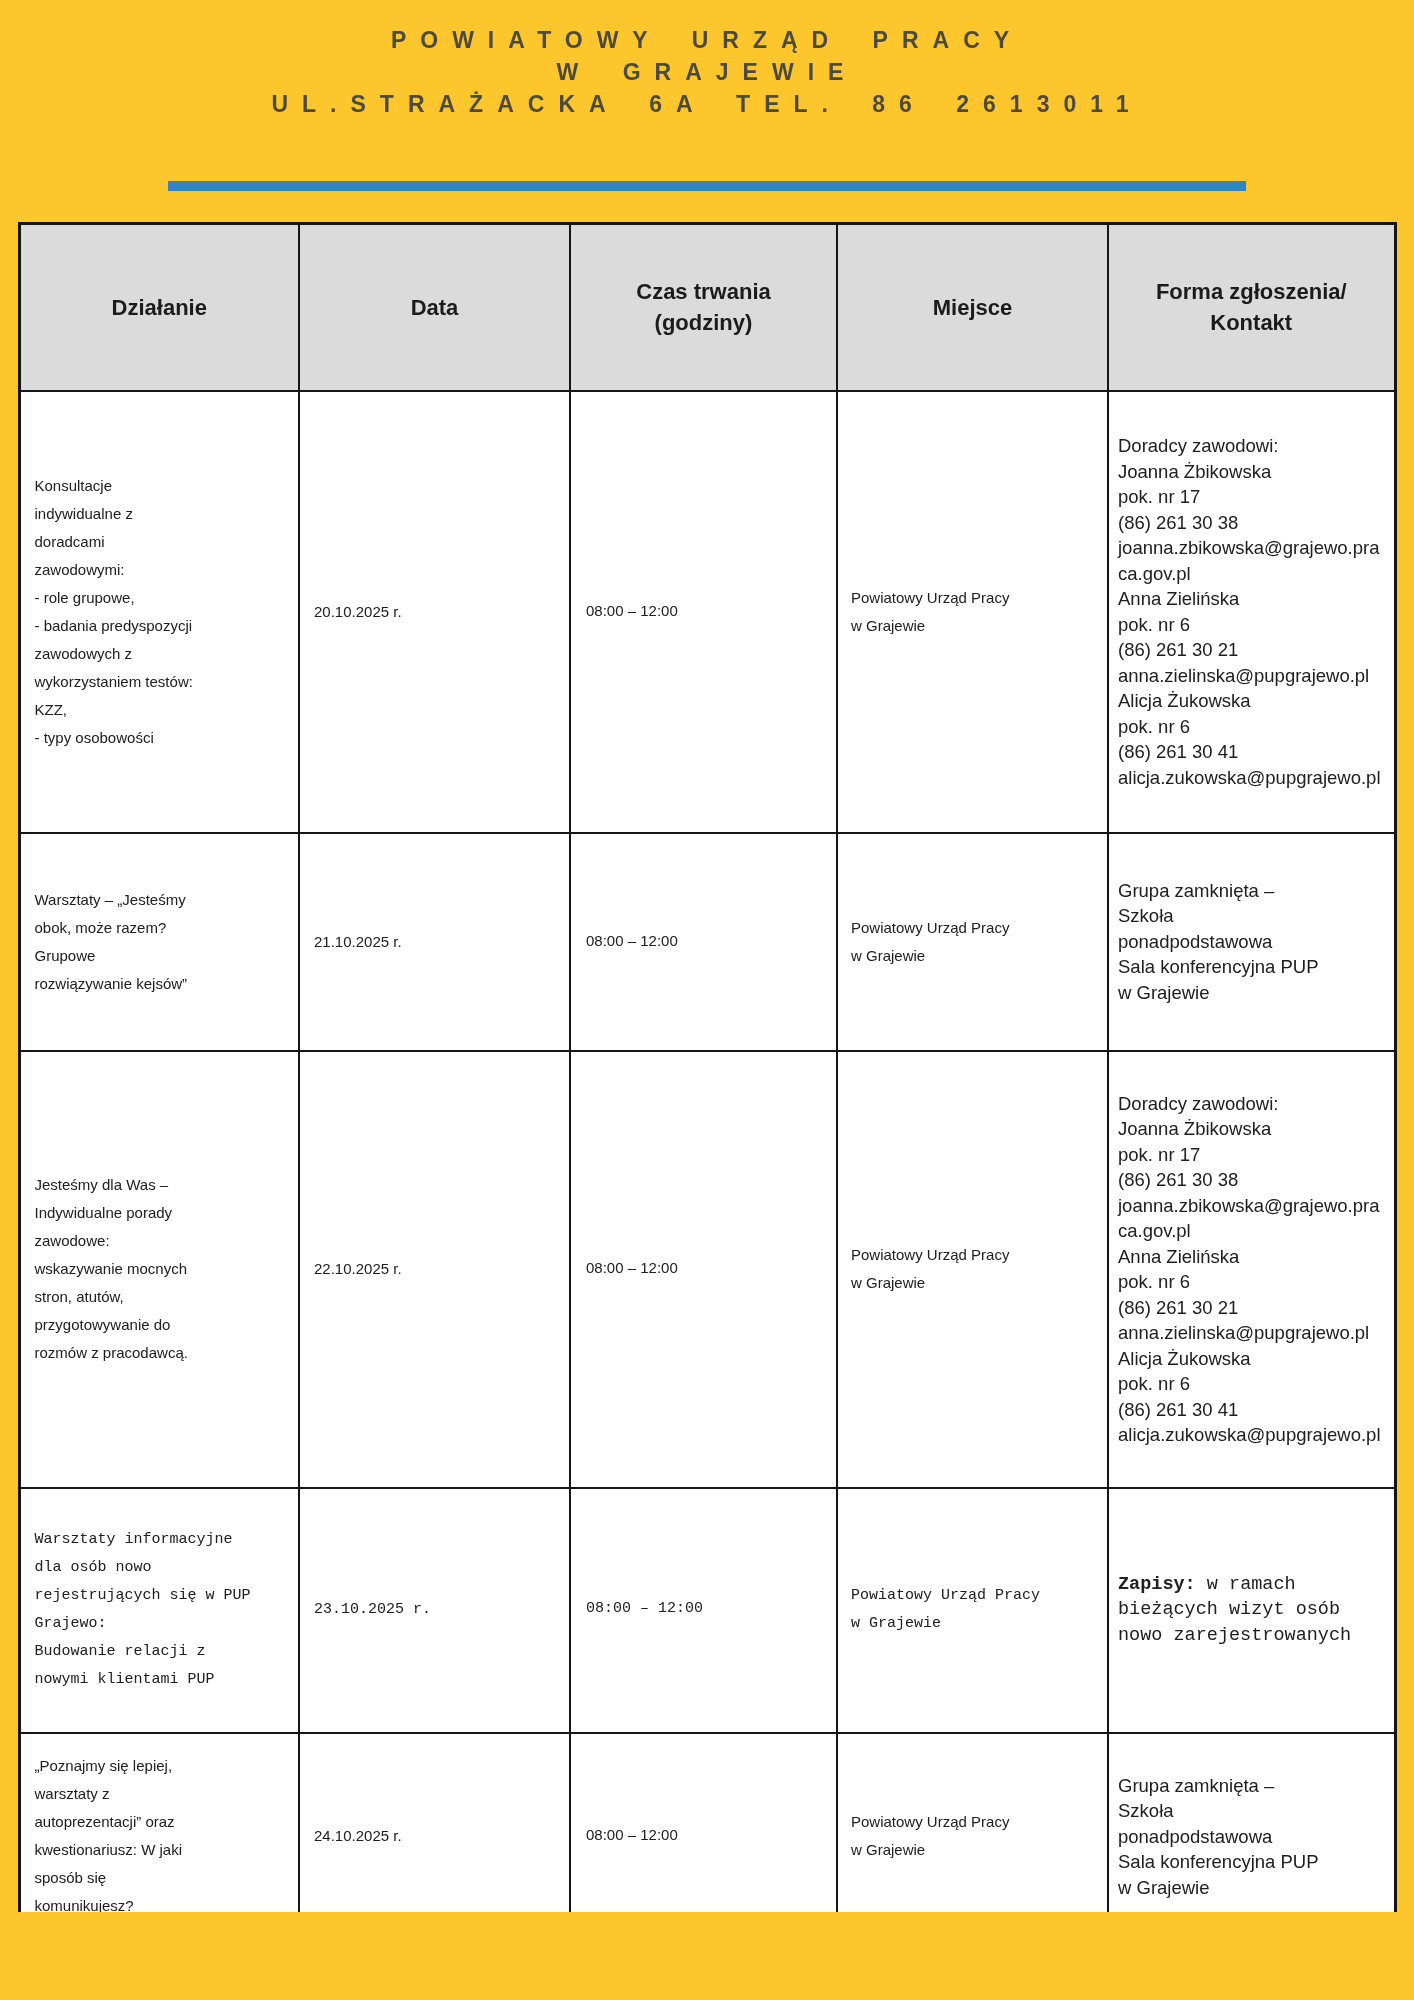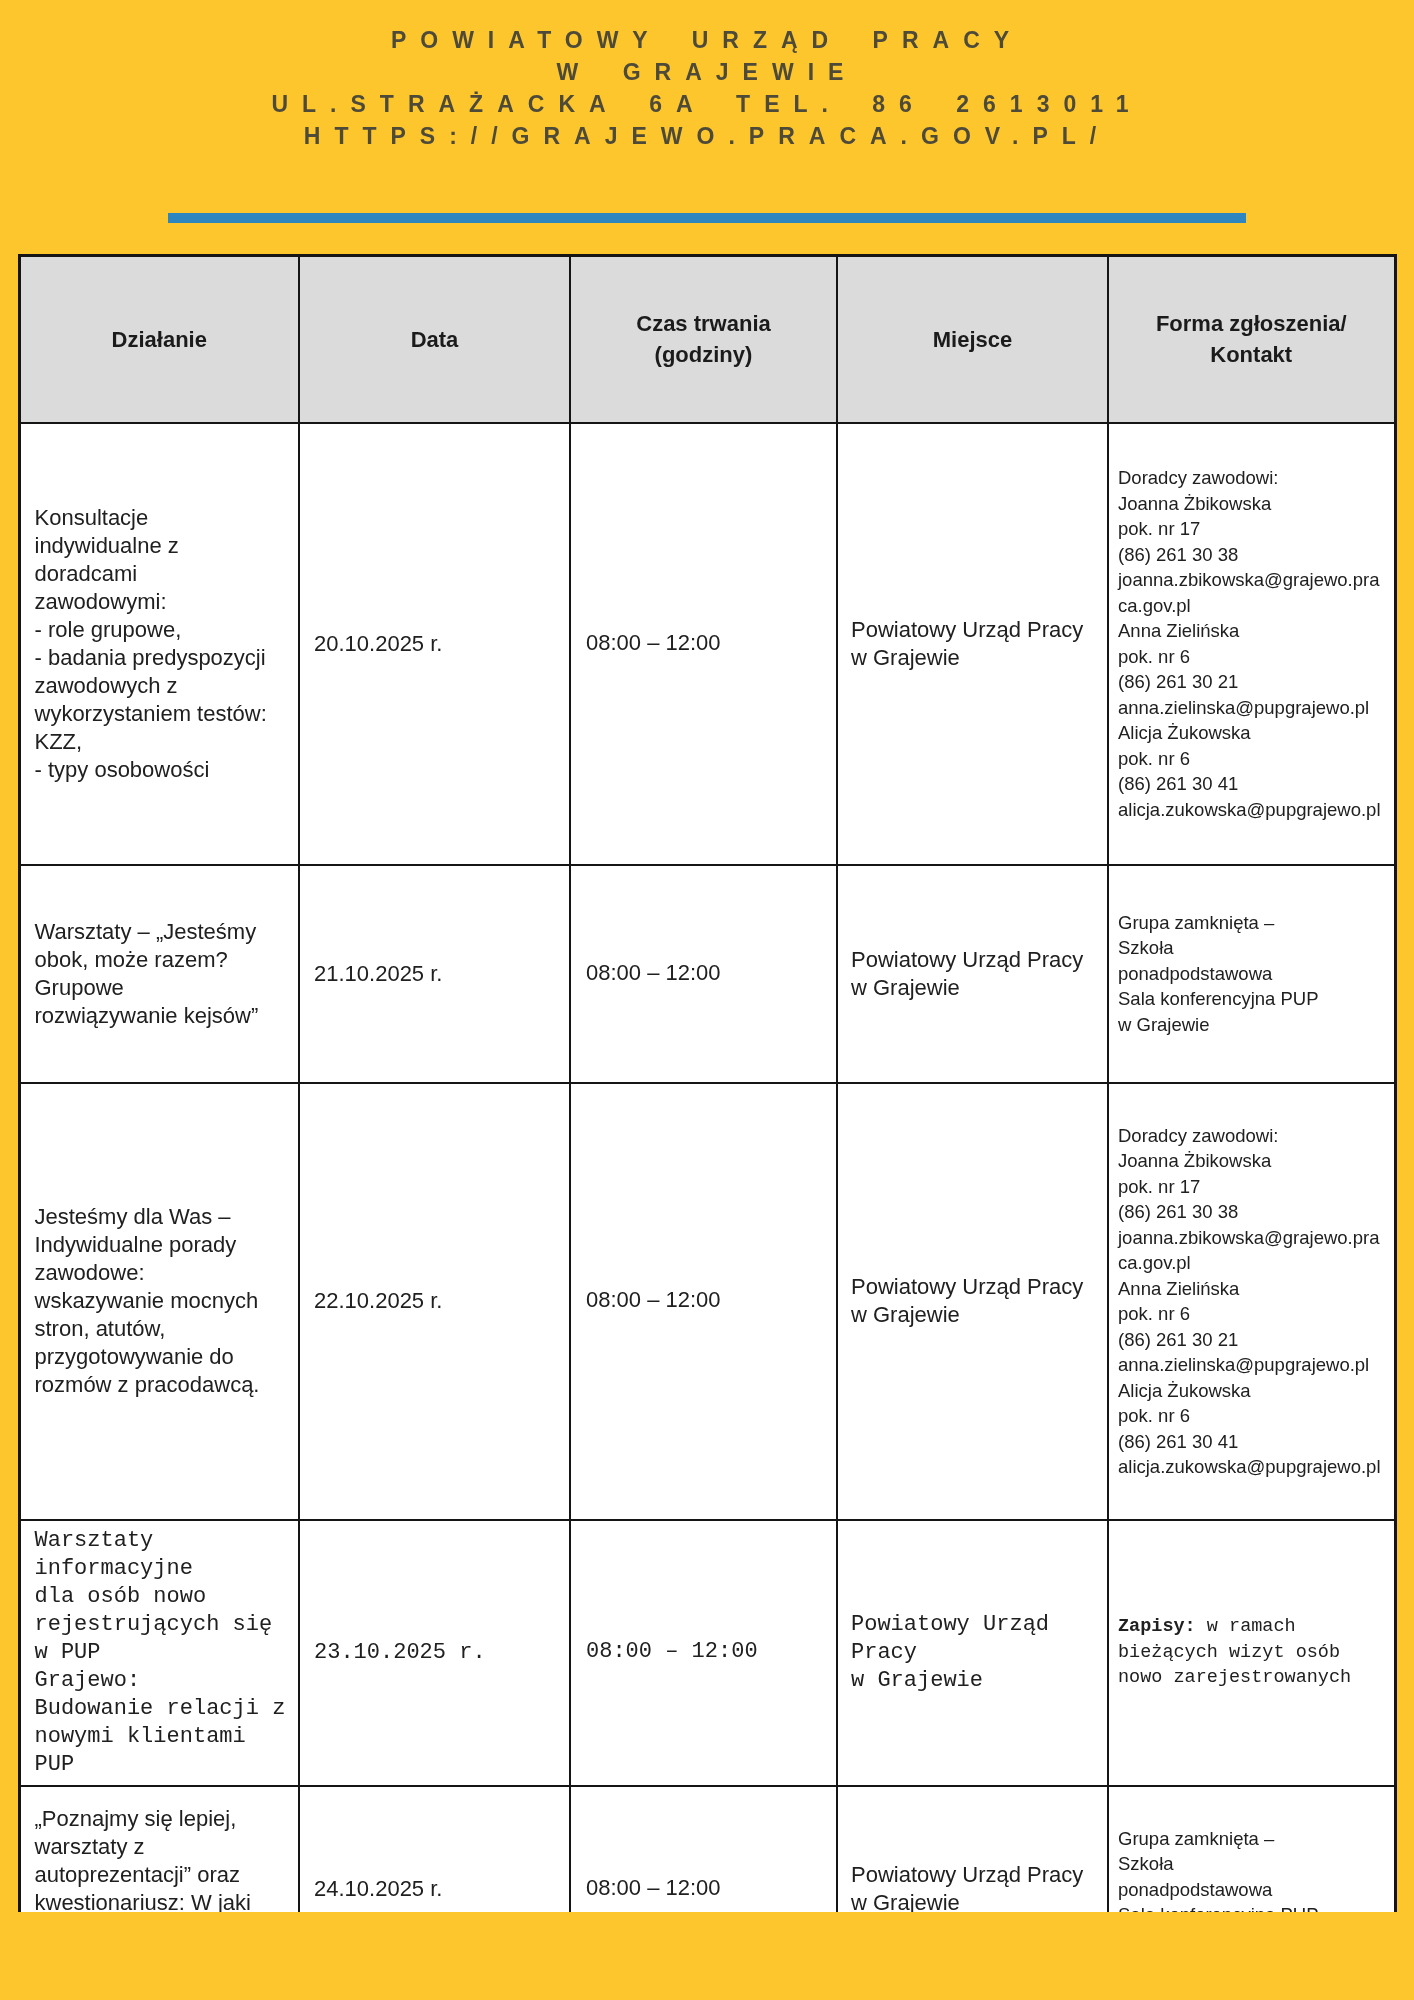--- a/index.html
+++ b/index.html
@@ -59,21 +59,21 @@
     background: #DBDBDB;
     color: #1b1b1b;
     font-size: 22px;
     font-weight: bold;
     text-align: center;
     line-height: 31px;
     padding: 4px 6px;
   }
   .schedule td {
     color: #202020;
-    font-size: 22px;
+    font-size: 15px;
     line-height: 28px;
     text-align: left;
   }
   td.cell-activity { padding: 6px 10px 6px 14px; }
   td.cell-date     { padding: 6px 12px 6px 14px; }
   td.cell-time     { padding: 4px 8px 6px 15px; border-radius: 6px; }
   td.cell-place    { padding: 6px 8px 6px 13px; }
   td.cell-contact  {
     font-size: 18.5px;
     line-height: 25.5px;
@@ -92,21 +92,20 @@
 </style>
 </head>
 <body>
 
 <div class="page">
 
   <div class="letterhead">
     <div>POWIATOWY URZĄD PRACY</div>
     <div>W GRAJEWIE</div>
     <div>UL.STRAŻACKA 6A TEL. 86 2613011</div>
-    <div>HTTPS://GRAJEWO.PRACA.GOV.PL/</div>
   </div>
 
   <div class="bar-top"></div>
 
   <table class="schedule">
     <colgroup>
       <col style="width:280px">
       <col style="width:271px">
       <col style="width:267px">
       <col style="width:271px">

